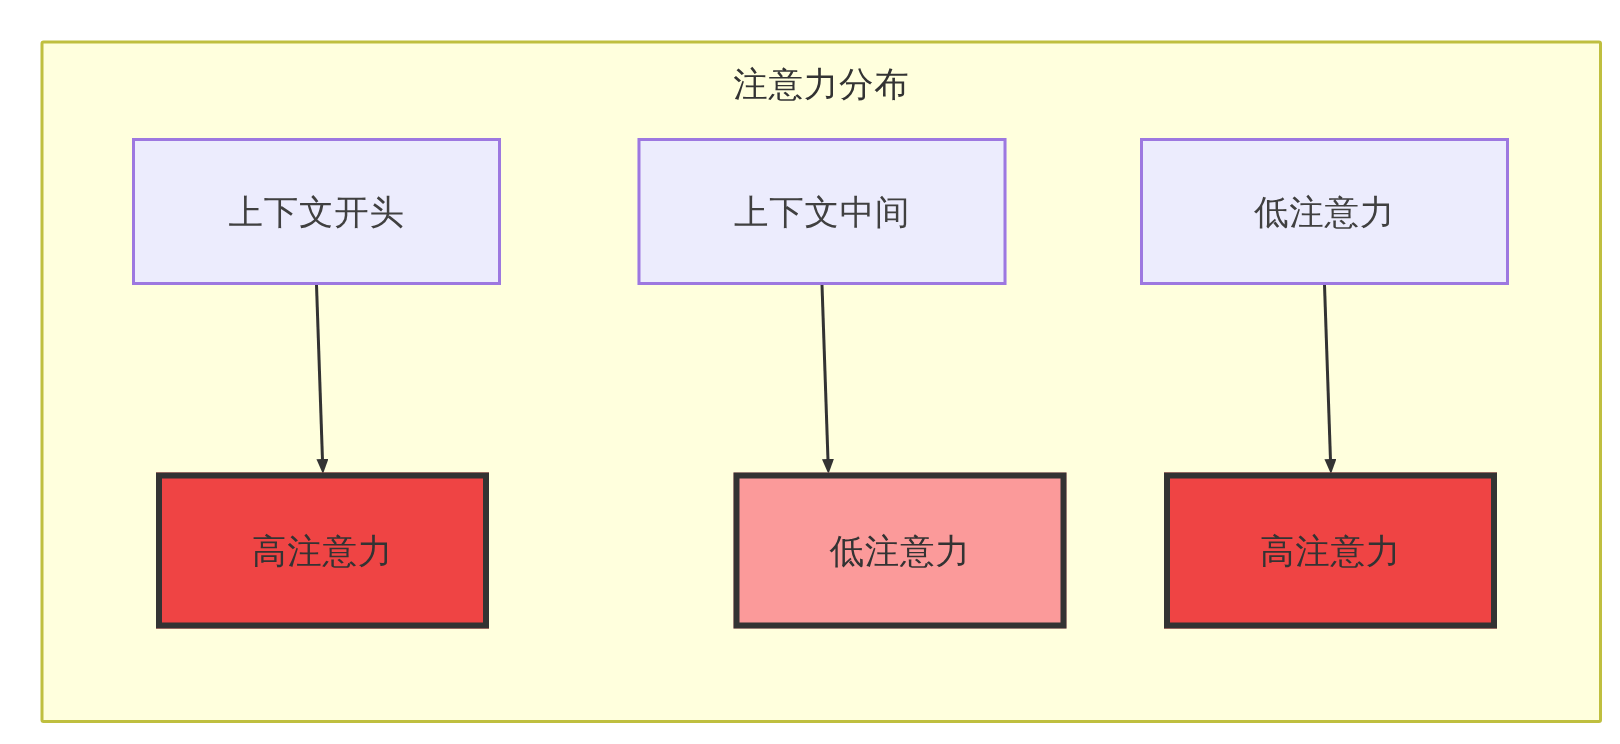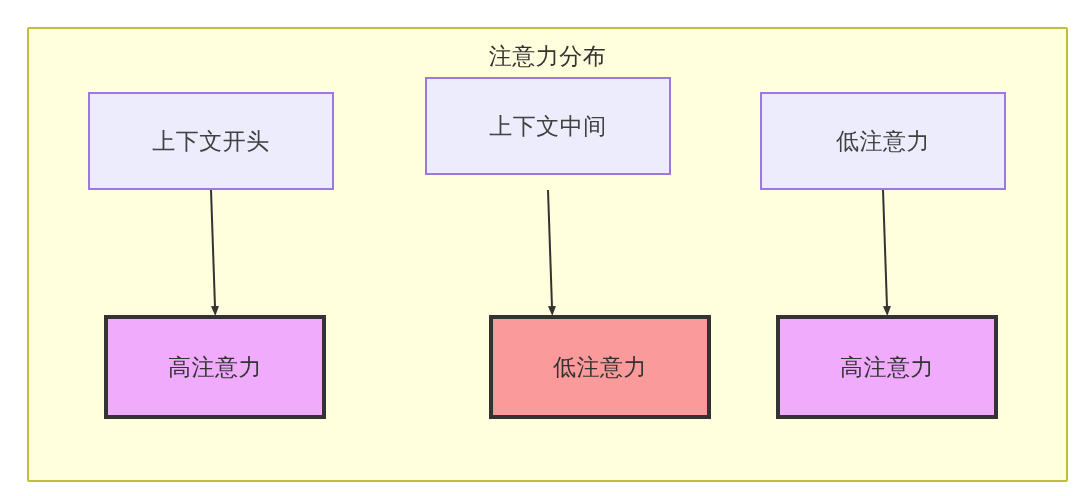--- a/index.html
+++ b/index.html
@@ -59,21 +59,21 @@
     display: flex;
     align-items: center;
     justify-content: center;
     font-size: 23px;
     color: #404040;
     letter-spacing: 0.5px;
     white-space: nowrap;
     text-align: right;
   }
   .node-top.col-1 { left: 88px;  top: 92px; }
-  .node-top.col-2 { left: 425px; top: 77px; }
+  .node-top.col-2 { left: 425px; top: 92px; }
   .node-top.col-3 { left: 760px; top: 92px; }
 
   
   .node-bottom {
     position: absolute;
     width: 222px;
     height: 104px;
     box-sizing: border-box;
     border: 4px solid #333333;
     display: flex;
@@ -81,21 +81,21 @@
     justify-content: center;
     font-size: 23px;
     color: #333333;
     letter-spacing: 0.5px;
     white-space: nowrap;
   }
   .node-bottom.col-1 { left: 104px; top: 315px; }
   .node-bottom.col-2 { left: 441px; top: 315px; }
   .node-bottom.col-3 { left: 776px; top: 315px; }
 
-  .fill-high { background: #f0abfc; }
+  .fill-high { background: #ef4444; }
   .fill-low  { background: #fb9a9a; margin-left: 48px; }
 
   
   .edge-layer {
     position: absolute;
     left: 0;
     top: 0;
     width: 1080px;
     height: 496px;
     pointer-events: none;

